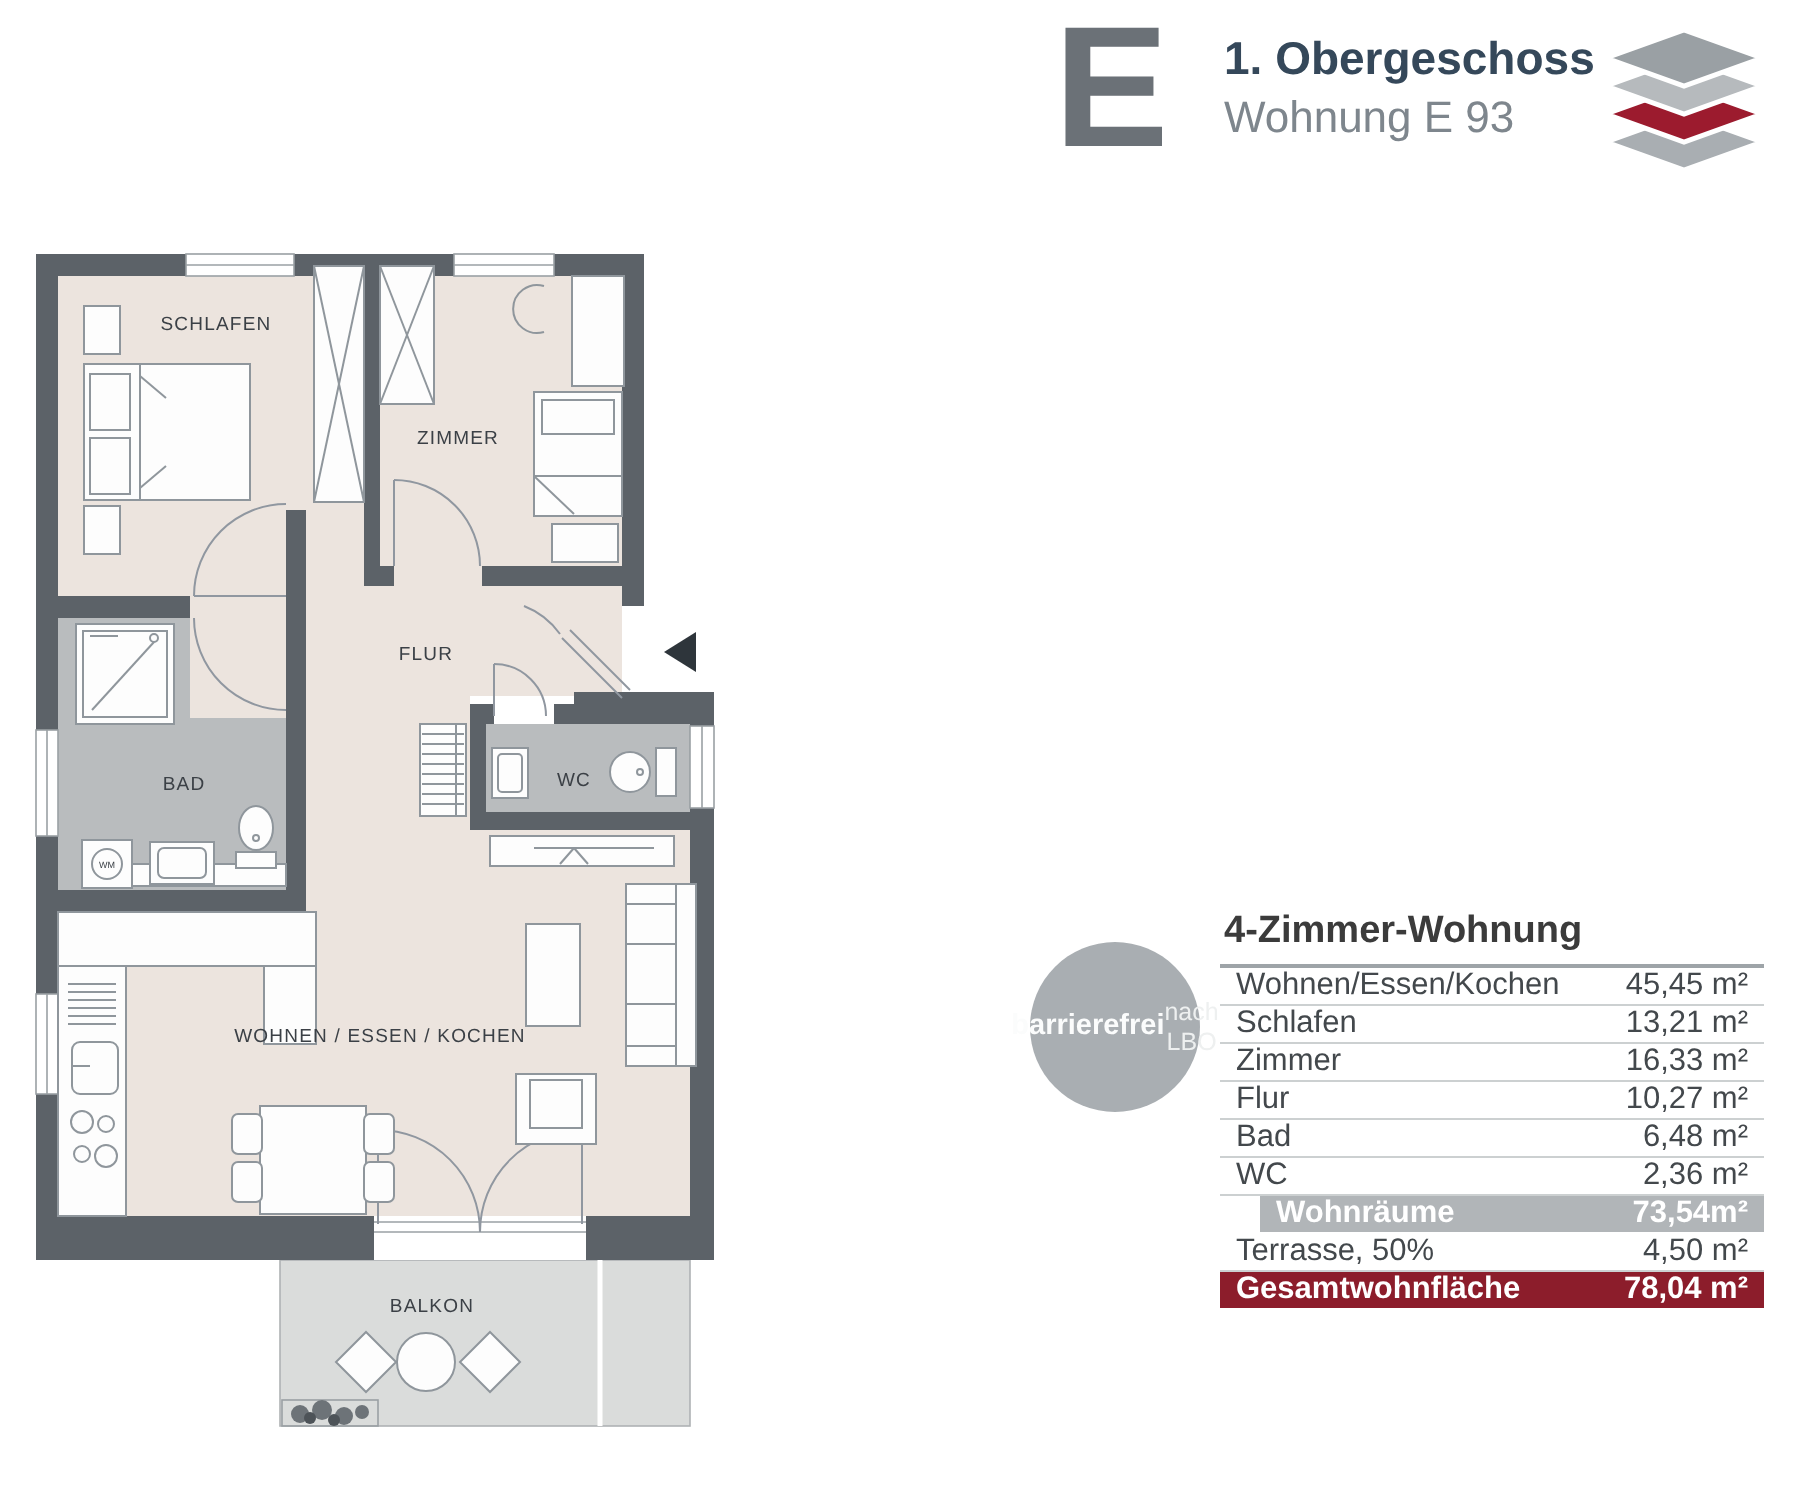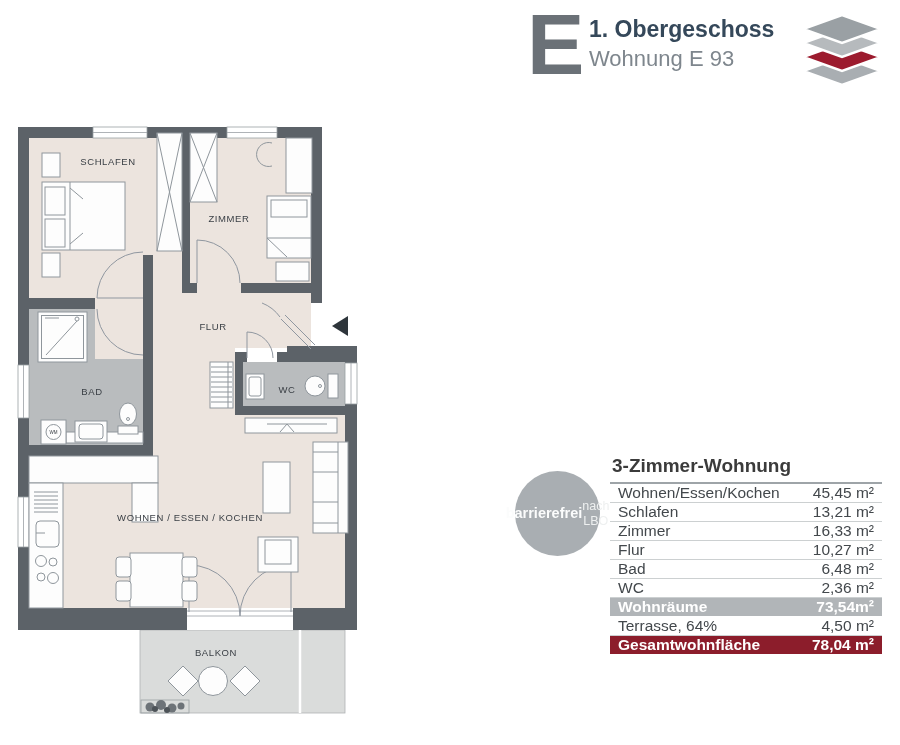--- a/index.html
+++ b/index.html
@@ -2,40 +2,40 @@
 <html><head>
 <meta charset="utf-8">
 <style>
   html,body{margin:0;padding:0;background:#ffffff;}
   .canvas{position:relative;width:900px;height:745px;background:#ffffff;overflow:hidden;
           font-family:"Liberation Sans",sans-serif;}
 
   
   .hdr-letter{position:absolute;left:527px;top:8px;font-size:86px;line-height:0.86;
               font-weight:bold;color:#6b7177;}
-  .hdr-text{position:absolute;left:589px;top:16px;}
+  .hdr-text{position:absolute;left:612px;top:16px;}
   .hdr-title{font-size:23px;font-weight:bold;color:#35485a;line-height:1.2;}
   .hdr-sub{font-size:22px;color:#7e868d;line-height:1.25;margin-top:1px;}
   .hdr-icon{position:absolute;left:800px;top:8px;}
 
   
   .badge{position:absolute;left:515px;top:471px;width:85px;height:85px;border-radius:50%;
          background:#a9aeb2;display:flex;flex-direction:row;align-items:center;
          justify-content:center;text-align:center;}
   .badge .l1{font-size:14.5px;font-weight:bold;color:#fbfcfc;line-height:1.2;}
   .badge .l2{font-size:12.5px;color:#eef0f0;line-height:1.2;}
 
   
   .area-table{position:absolute;left:610px;top:455px;width:272px;}
   .area-title{font-size:19px;font-weight:bold;color:#3b3b3b;padding:0 0 5px 2px;
               border-bottom:2px solid #9ea4a8;}
   .row{display:flex;justify-content:space-between;align-items:center;
        padding:0 8px;font-size:15.5px;color:#43484c;border-bottom:1px solid #ccd0d1;}
   .row .val{text-align:right;}
-  .row.gray{background:#b1b5b8;color:#ffffff;font-weight:bold;border-bottom:1px solid #ffffff;}
+  .row.gray{background:#b1b5b8;color:#ffffff;font-weight:bold;border-bottom:1px solid #ffffff;margin-left:20px;}
   .row.red{background:#8c1d2b;color:#ffffff;font-weight:bold;border-bottom:none;}
 
   
   .plan{position:absolute;left:0;top:115px;}
   .plan text{font-family:"Liberation Sans",sans-serif;fill:#3b4046;font-size:9.5px;
              letter-spacing:0.6px;text-anchor:middle;}
   .wall{fill:#5c6268;}
   .floor{fill:#ece4de;}
   .wet{fill:#b9bcbe;}
   .balc{fill:#dadcdb;stroke:#aeb2b4;stroke-width:0.8;}
@@ -270,21 +270,21 @@
     <text x="190" y="521">WOHNEN / ESSEN / KOCHEN</text>
     <text x="216" y="656">BALKON</text>
   </svg>
 
   <div class="badge">
     <div class="l1">barrierefrei</div>
     <div class="l2">nach LBO</div>
   </div>
 
   <div class="area-table">
-    <div class="area-title">3-Zimmer-Wohnung</div>
+    <div class="area-title">4-Zimmer-Wohnung</div>
     <div class="row">
       <span>Wohnen/Essen/Kochen</span>
       <span class="val">45,45 m²</span>
     </div>
     <div class="row">
       <span>Schlafen</span>
       <span class="val">13,21 m²</span>
     </div>
     <div class="row">
       <span>Zimmer</span>
@@ -300,21 +300,21 @@
     </div>
     <div class="row">
       <span>WC</span>
       <span class="val">2,36 m²</span>
     </div>
     <div class="row gray">
       <span>Wohnräume</span>
       <span class="val">73,54m²</span>
     </div>
     <div class="row">
-      <span>Terrasse, 64%</span>
+      <span>Terrasse, 50%</span>
       <span class="val">4,50 m²</span>
     </div>
     <div class="row red">
       <span>Gesamtwohnfläche</span>
       <span class="val">78,04 m²</span>
     </div>
   </div>
 
 </div>
 

